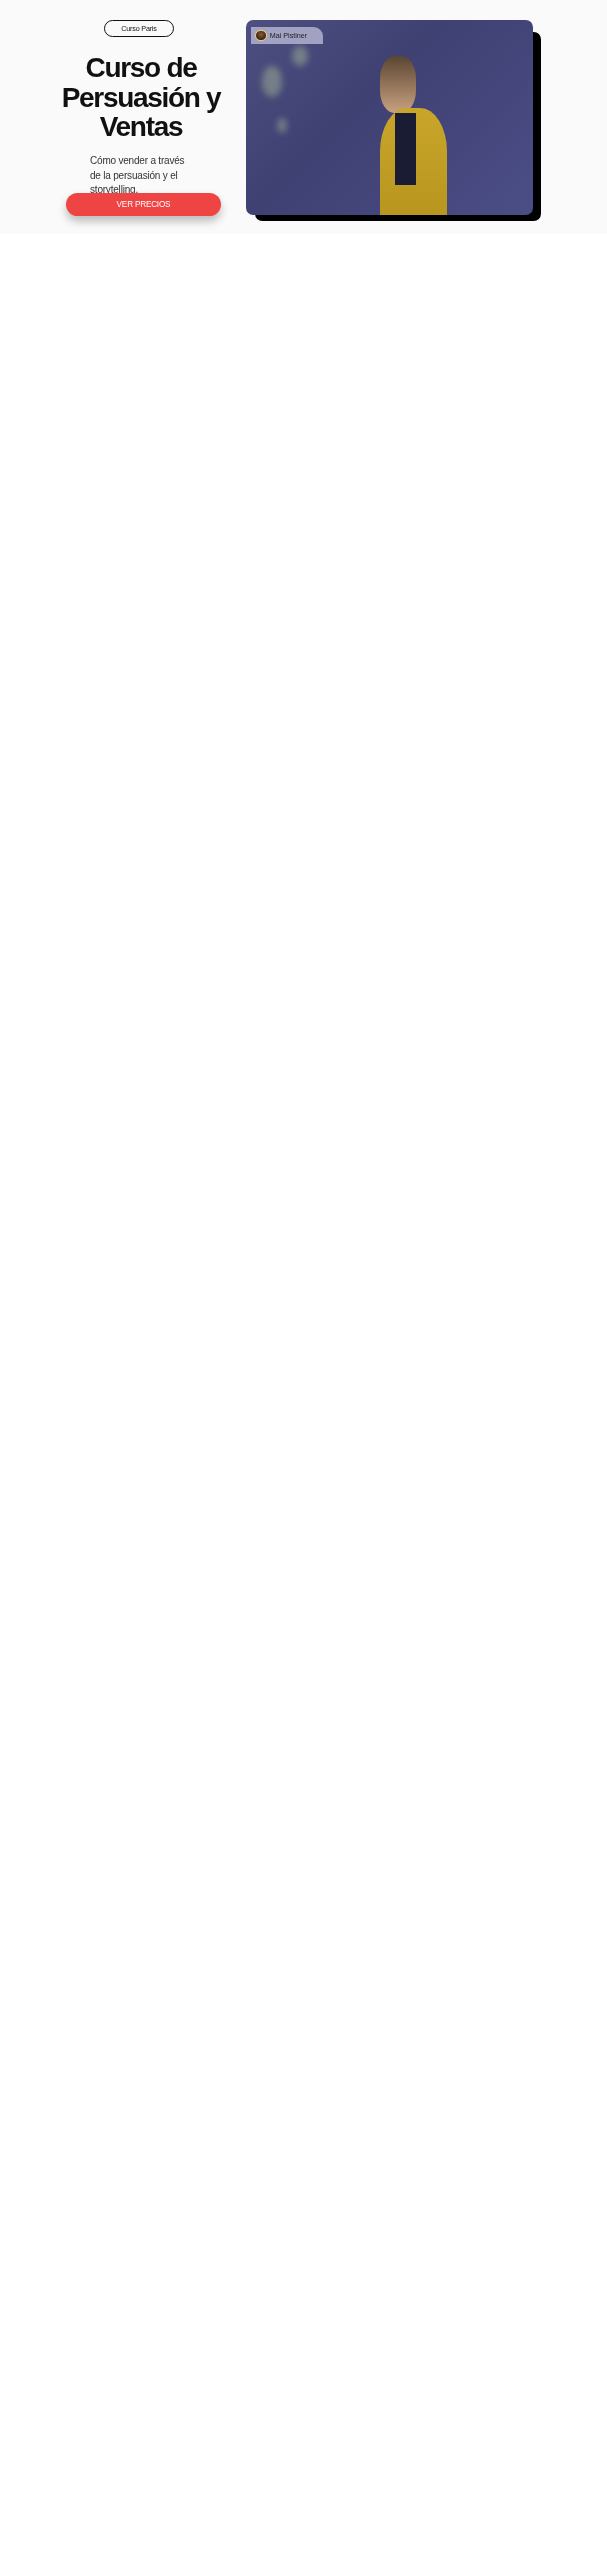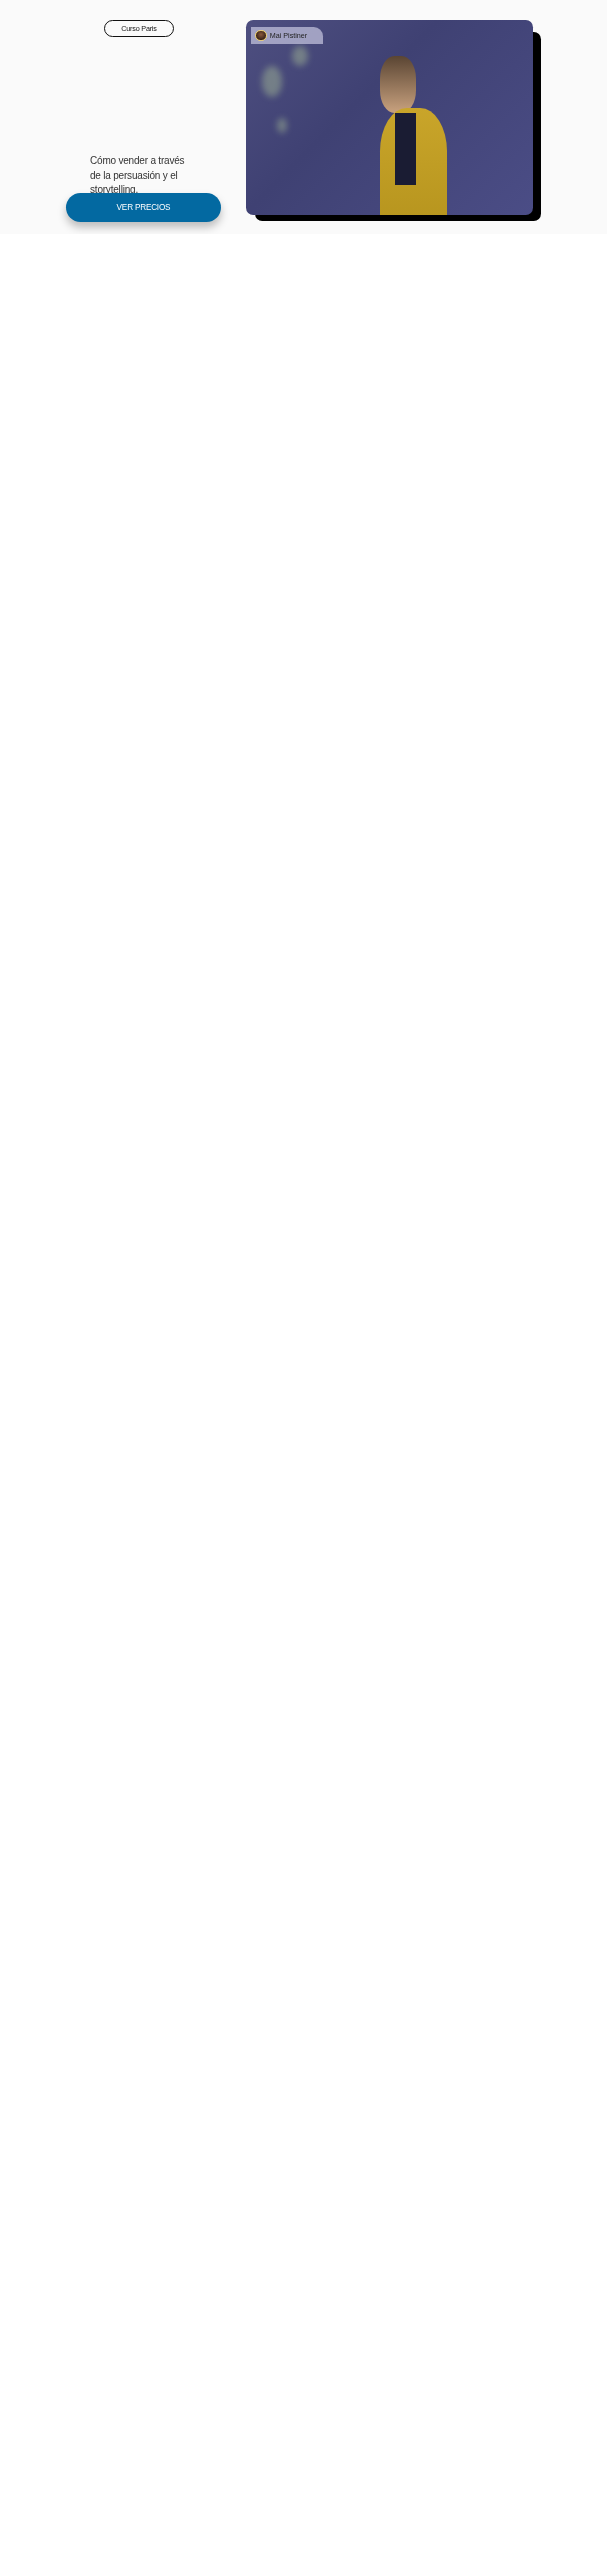--- a/index.html
+++ b/index.html
@@ -1,21 +1,21 @@
 <!DOCTYPE html>
 <html style="font-size:8.2px"><head>
 <meta charset="utf-8">
 <style>
 *{box-sizing:border-box;margin:0;padding:0}
 body{width:608px;background:#fff;font-family:"Liberation Sans",sans-serif;color:#111;position:relative;overflow-x:hidden}
 .hero{position:relative;height:234px;background:#fafafa}
 .pill{position:absolute;left:104px;top:19.6px;width:70px;height:17.5px;border:0.8px solid #111;border-radius:9.3px;font-size:7.2px;display:flex;align-items:center;justify-content:center;letter-spacing:-0.2px}
 .hero-title{position:absolute;left:52px;top:53px;width:178px;text-align:center;font-size:28px;font-weight:bold;line-height:1.06;letter-spacing:-1.3px}
 .hero-sub{position:absolute;left:90px;top:154px;width:103px;font-size:10px;line-height:1.45;color:#333;letter-spacing:-0.2px}
-.cta-dark{position:absolute;left:66px;top:193px;width:155px;height:29px;background:#0369a1;color:#fff;border-radius:15.5px;display:flex;align-items:center;justify-content:center;font-size:8.2px;letter-spacing:-0.2px;box-shadow:0 5.2px 8.2px rgba(0,0,0,.25)}
+.cta-dark{position:absolute;left:66px;top:193px;width:155px;height:23px;background:#ef4444;color:#fff;border-radius:15.5px;display:flex;align-items:center;justify-content:center;font-size:8.2px;letter-spacing:-0.2px;box-shadow:0 5.2px 8.2px rgba(0,0,0,.25)}
 .hero-shadow{position:absolute;left:255px;top:32px;width:286px;height:189px;background:#000;border-radius:7.2px}
 .hero-img{position:absolute;left:246px;top:19.6px;width:287px;height:195px;border-radius:7.2px;overflow:hidden;background:linear-gradient(135deg,#4e4f80 0%,#3f4173 40%,#4b4d86 100%)}
 .hero-img .glow{position:absolute;border-radius:50%;background:rgba(200,230,160,.35);filter:blur(3.1px)}
 .person{position:absolute}
 .name-chip{position:absolute;left:5.2px;top:7.2px;height:17.5px;padding:0 15.5px 0 4.1px;border-radius:0 9.3px 0 0;background:rgba(200,200,225,.7);display:flex;align-items:center;gap:3.1px;font-size:7.2px;color:#222}
 .avatar-sm{width:11.3px;height:11.3px;border-radius:50%;background:radial-gradient(circle at 50% 40%,#8a5a3a 0%,#3a2418 70%);border:1px solid #f3d36b}
 .video{position:absolute;left:99px;top:256px;width:379px;height:208px;overflow:hidden;background:linear-gradient(90deg,#6f7474 0%,#8a8f8c 20%,#b9a08a 45%,#a9826c 60%,#c7c7c5 75%,#8b7a9a 100%)}
 .video .face{position:absolute;left:139px;top:15.5px;width:118px;height:175px;border-radius:45%;background:radial-gradient(ellipse at 50% 45%,#e4a585 0%,#c8856a 55%,#8b5a45 100%)}
 .video .hair{position:absolute;left:118px;top:0;width:165px;height:216px;border-radius:45% 45% 0 0;background:#3b2a22}
 .video .wall{position:absolute;right:0;top:46px;width:98px;height:72px;background:#7b3f7a}
@@ -93,20 +93,21 @@
 .vend-img .blazer{position:absolute;left:62px;top:103px;width:129px;height:82px;border-radius:40% 40% 0 0;background:#8d8f90}
 .vend-img .mic{position:absolute;left:57px;top:108px;width:13.4px;height:67px;border-radius:6.2px;background:linear-gradient(90deg,#777,#ccc,#777)}
 .infobae{position:absolute;right:15.5px;top:21.6px;font-size:12px;color:#f29b2b}
 .wm{position:absolute;color:rgba(240,170,60,.45);font-weight:bold;font-size:20.6px;transform:rotate(-55deg);pointer-events:none;white-space:nowrap}
 </style>
 </head>
 <body>
 
 <section class="hero">
   <div class="pill">Curso Paris</div>
+  <h1 class="hero-title">Curso de Persuasión y Ventas</h1>
   <p class="hero-sub">Cómo vender a través de la persuasión y el storytelling.</p>
   <a class="cta-dark">VER PRECIOS</a>
   <div class="hero-shadow"></div>
   <div class="hero-img">
     <div class="glow" style="left:15.5px;top:46px;width:20.6px;height:31px"></div>
     <div class="glow" style="left:46px;top:26px;width:15.5px;height:20.6px"></div>
     <div class="glow" style="left:31px;top:98px;width:10.3px;height:15.5px"></div>
     <div class="person" style="left:134px;top:36px;width:36px;height:57px;border-radius:40%;background:linear-gradient(180deg,#5a4533,#c9a27f)"></div>
     <div class="person" style="left:134px;top:88px;width:67px;height:108px;border-radius:40% 40% 0 0;background:linear-gradient(180deg,#c9a52a,#b8961f)"></div>
     <div class="person" style="left:149px;top:93px;width:20.6px;height:72px;background:#1a1c33"></div>

